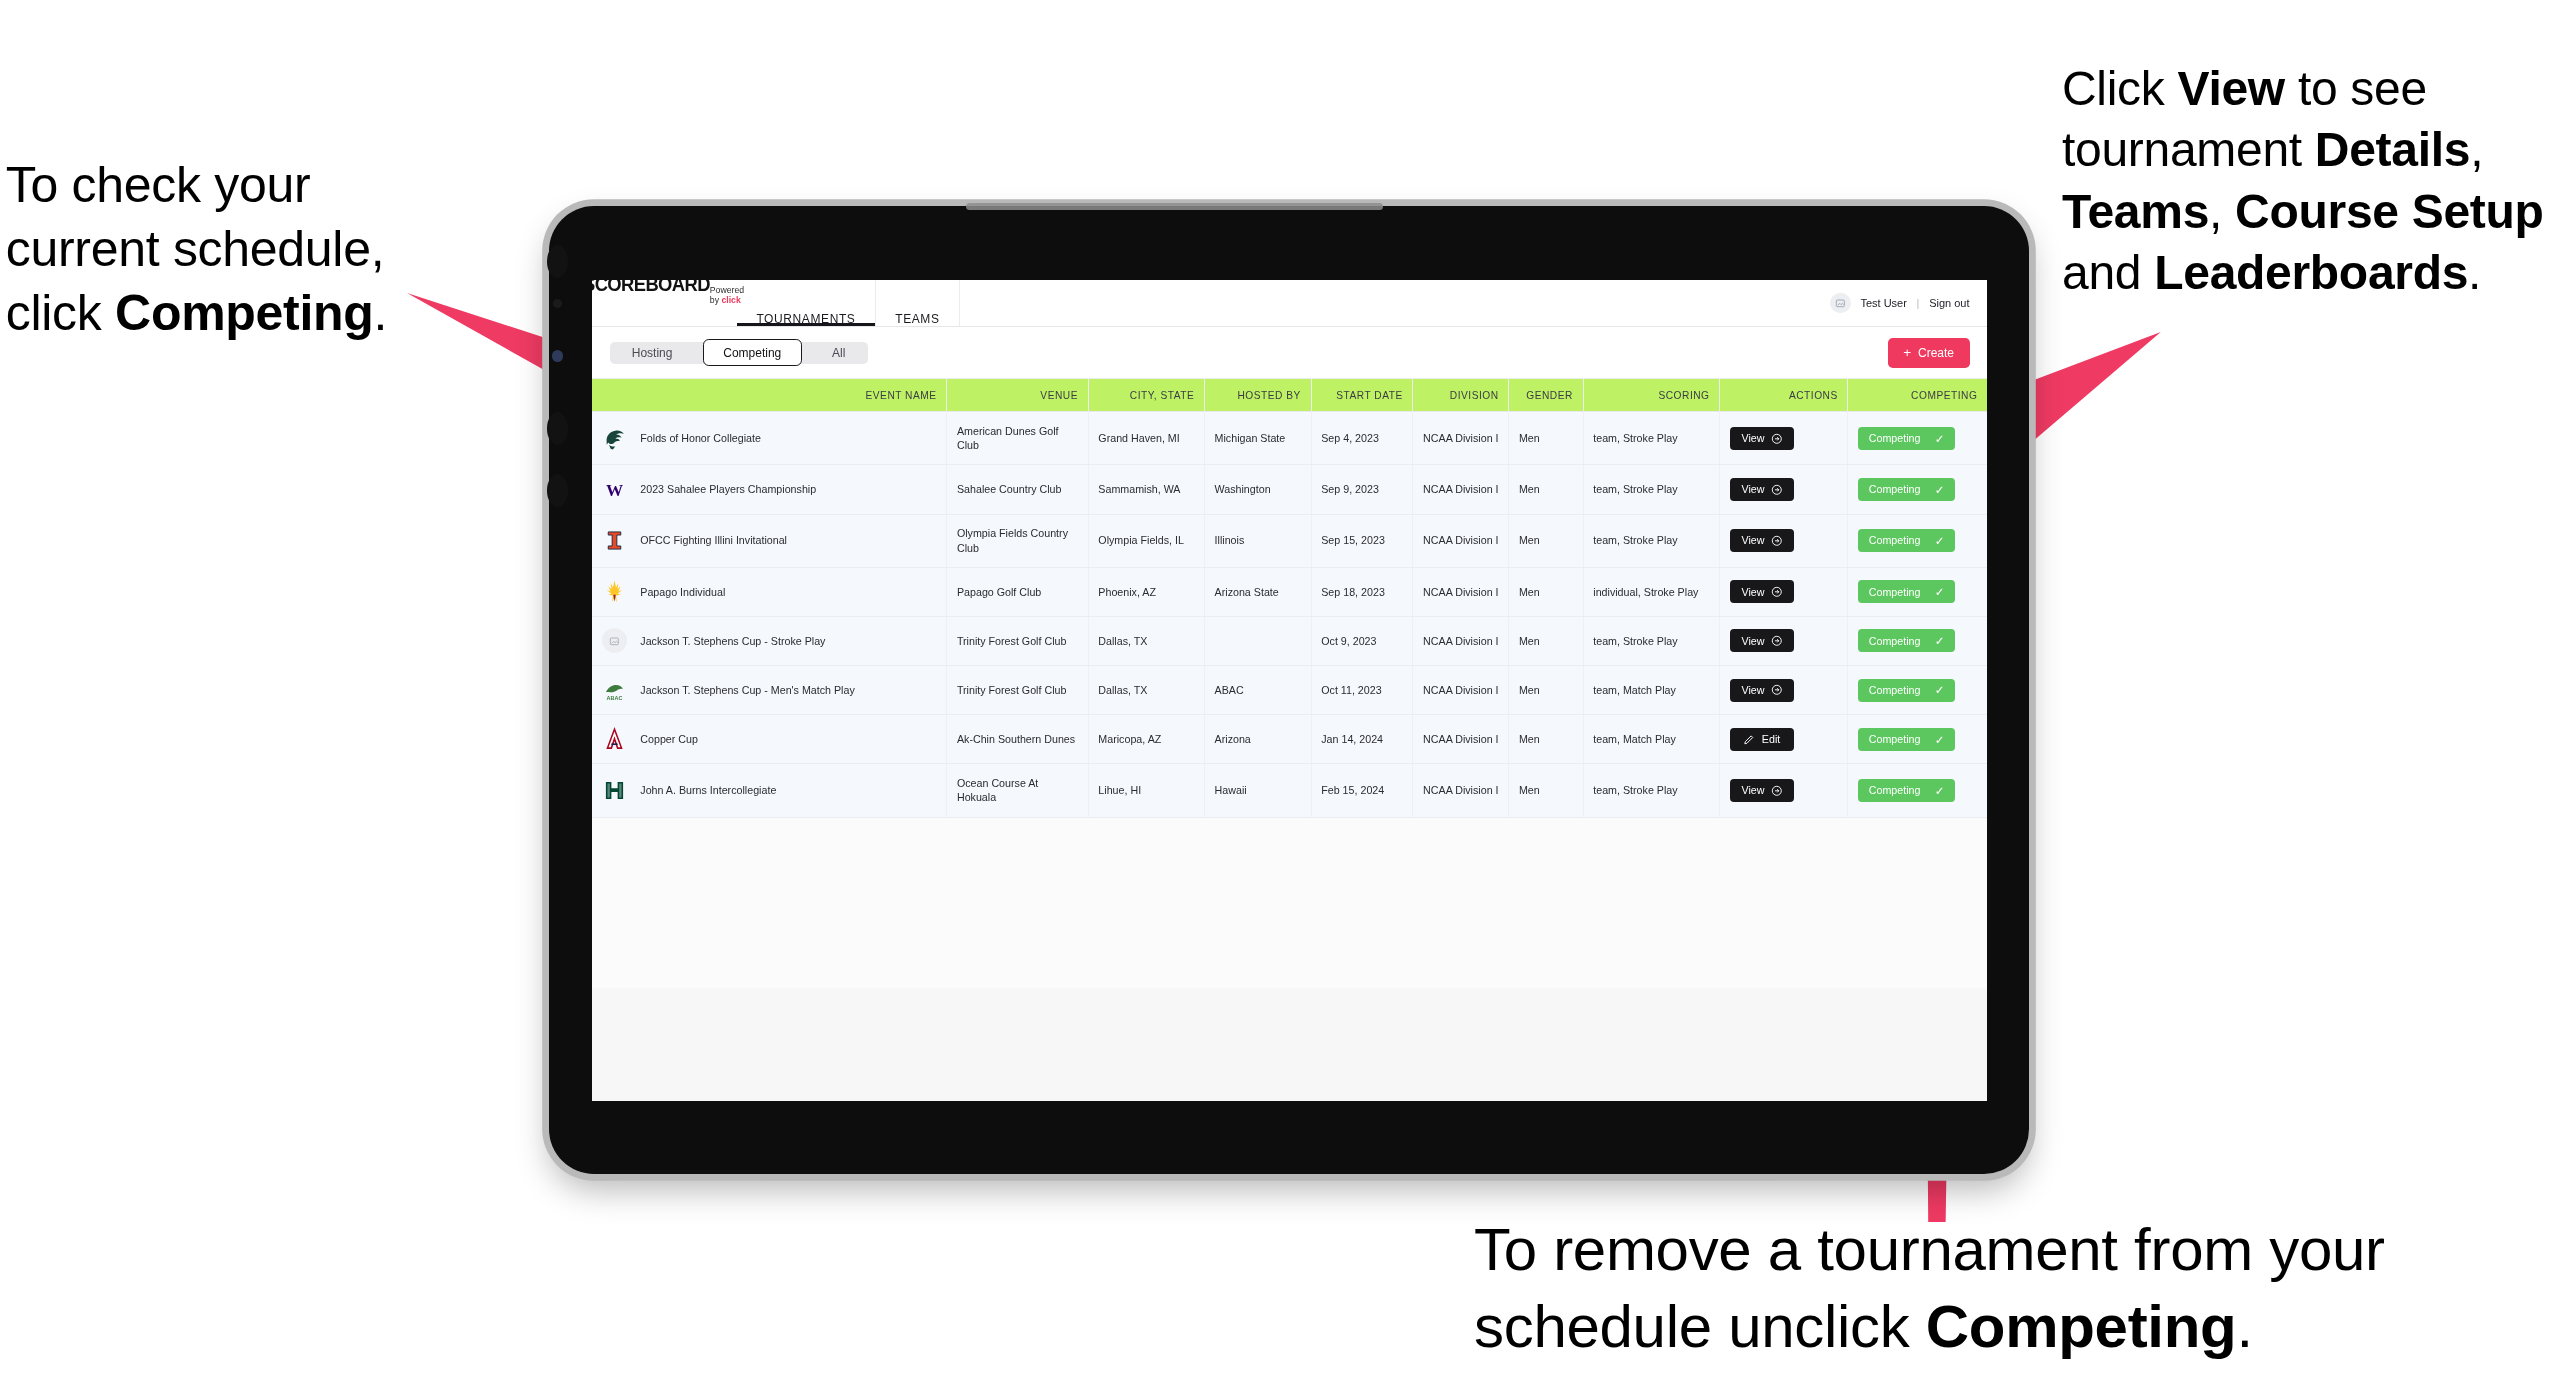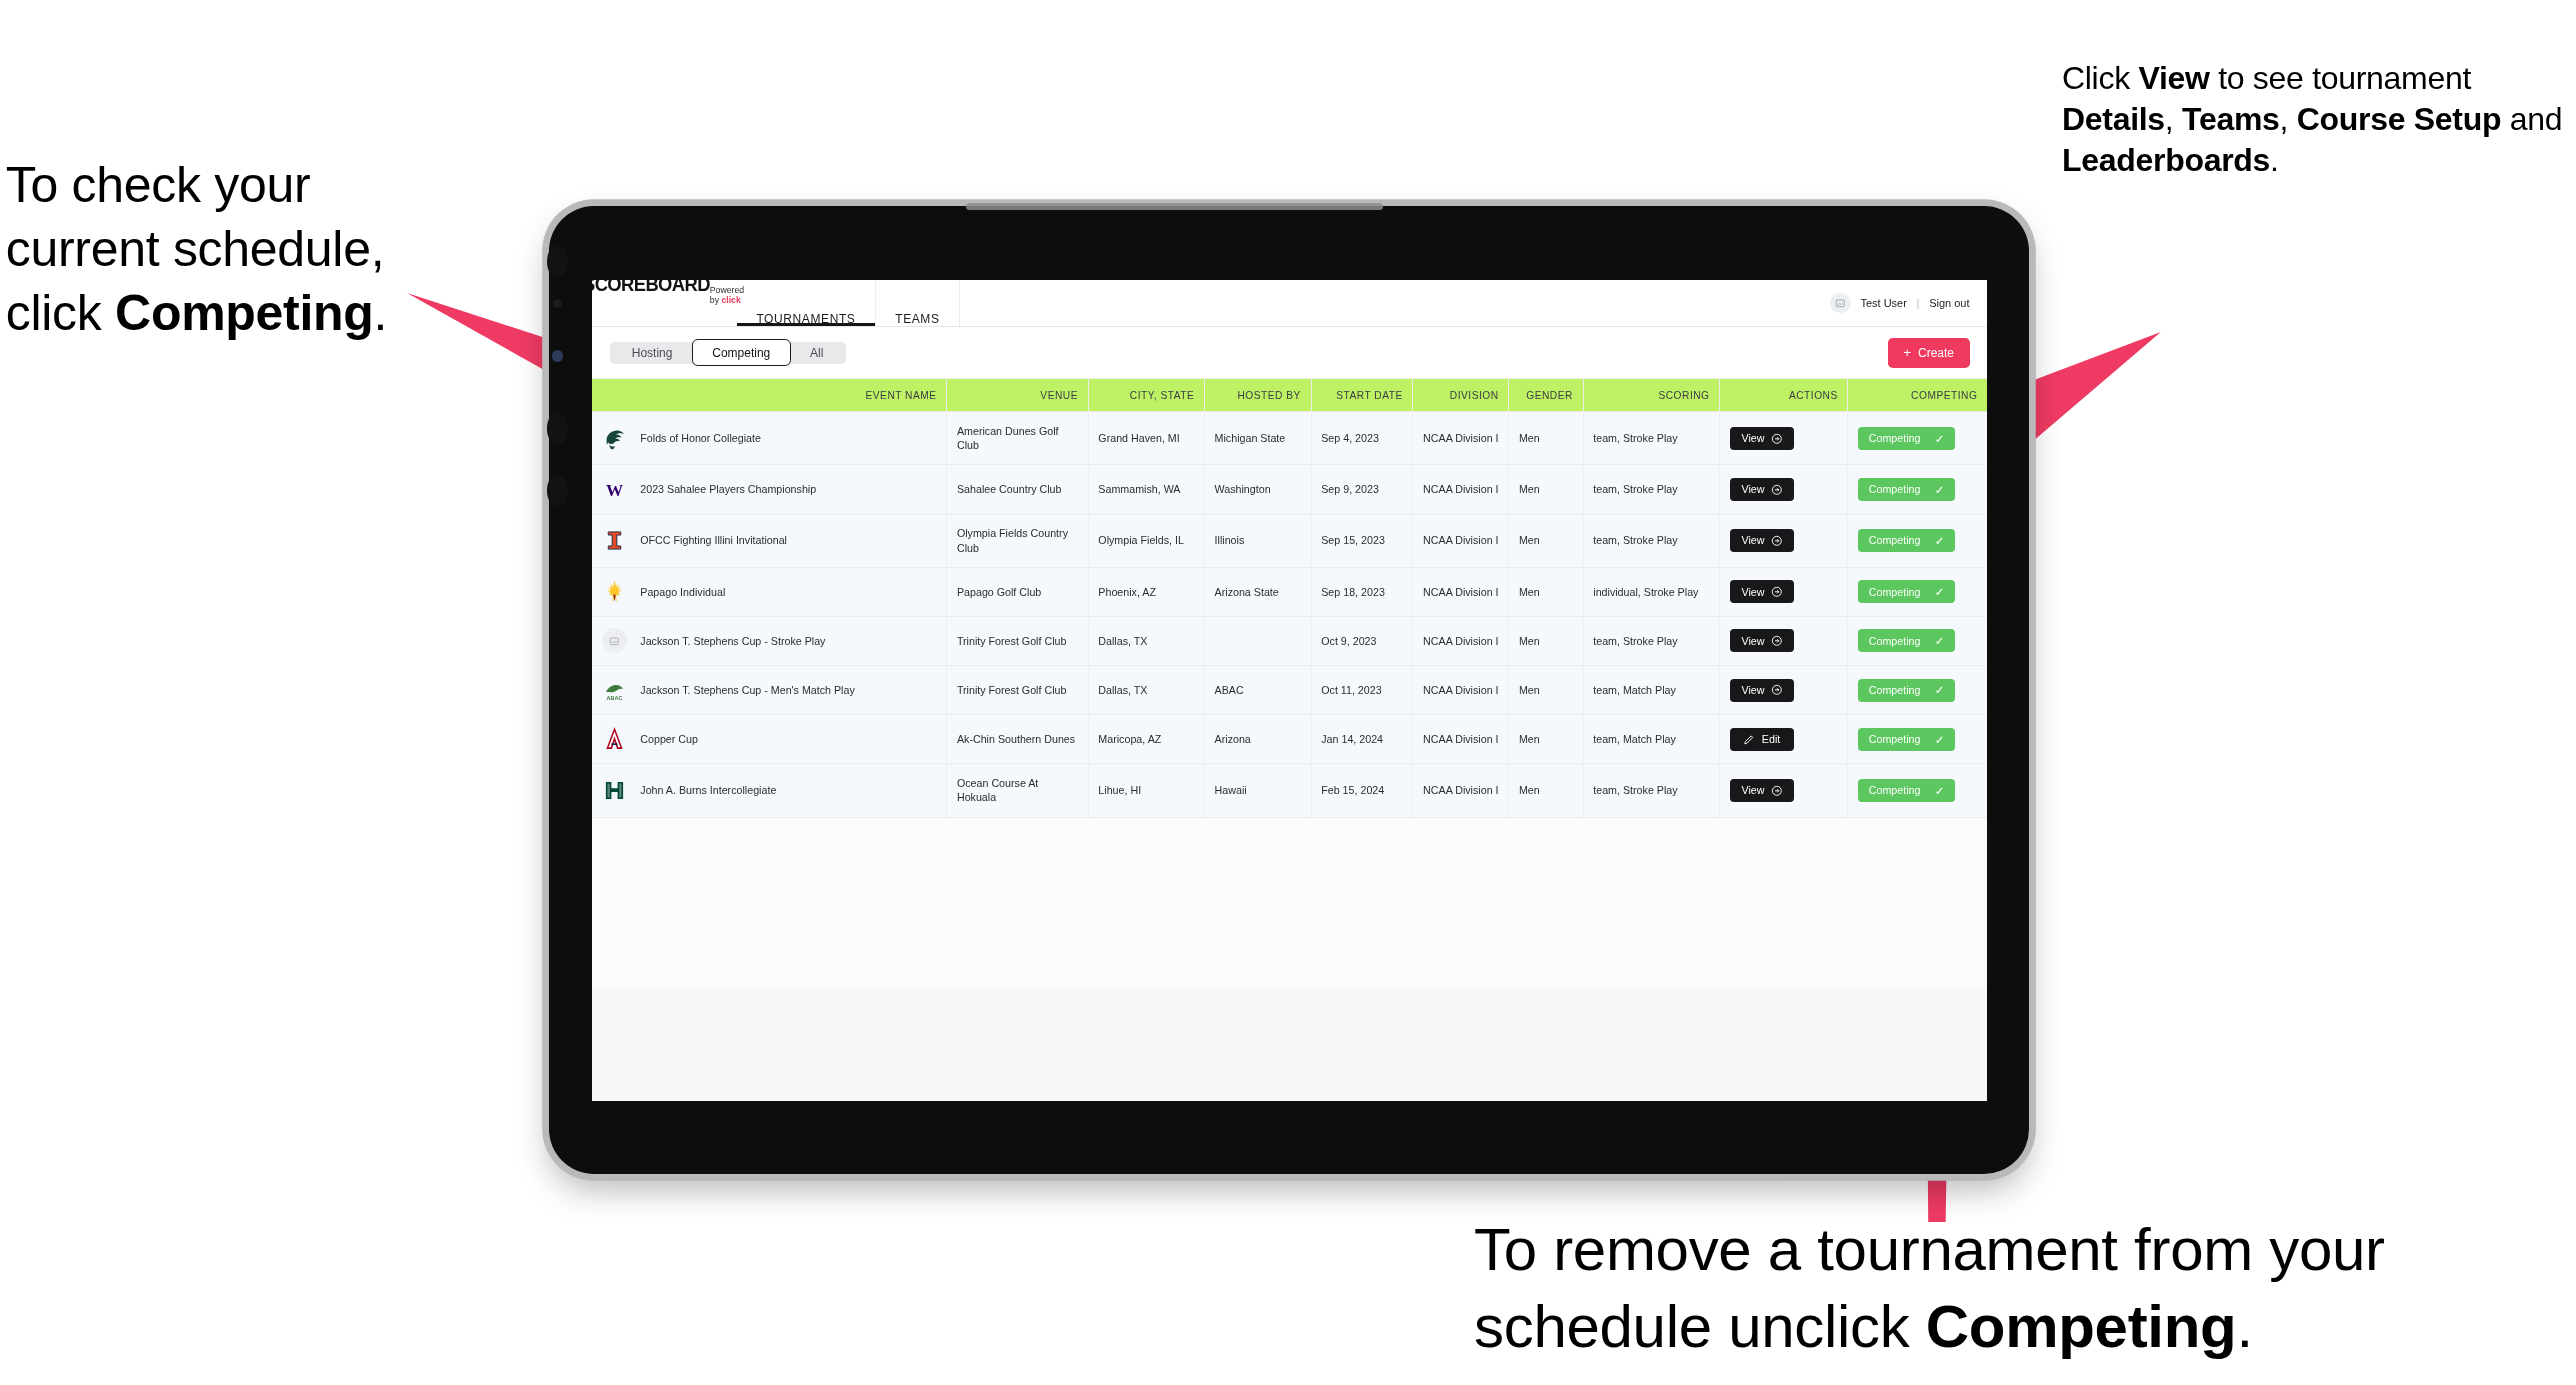--- a/index.html
+++ b/index.html
@@ -15,21 +15,21 @@
   .annot {
     position: absolute;
     color: #000;
     font-family: "Liberation Sans", sans-serif;
     font-weight: 400;
     line-height: 1.28;
     letter-spacing: -0.3px;
   }
   .annot b { font-weight: 700; }
   #annot-left   { left: 5.8px;  top: 153px; width: 456px; font-size: 50px; }
-  #annot-right  { left: 2062px; top: 58px; width: 514px; font-size: 32px; }
+  #annot-right  { left: 2062px; top: 58px; width: 514px; font-size: 48px; }
   #annot-bottom { left: 1474px; top: 1212px; width: 1038px; font-size: 60px; }
 
   
   .arrow { position: absolute; overflow: visible; }
   #arrow-1 { left: 407px; top: 291px; width: 291px; height: 107px; }
   #arrow-2 { left: 1988px; top: 330px; width: 175px; height: 126px; }
   #arrow-3 { left: 1872px; top: 902px; width: 126px; height: 320px; }
 
   
   #tablet {
@@ -92,21 +92,21 @@
   }
   #userzone .sep { color:#b9bcc3; }
   #userzone a { color:#23232a; text-decoration:none; cursor:pointer; }
 
   
   #toolbar {
     height: 52px; background:#fff; display:flex; align-items:center;
     padding: 0 17.5px; border-bottom: 1px solid #ececed;
   }
   #segmented {
-    display:flex; align-items:center; background:#e9e9ec; border-radius:4.8px; padding:2.9px; height:22px;
+    display:flex; align-items:center; background:#e9e9ec; border-radius:4.8px; padding:2.9px; height:22px;gap:11px;
   }
   .seg {
     display:flex; align-items:center; justify-content:center;
     height: 27px; padding: 0 19.4px; font-size:12px; color:#4a4a52; border-radius:3.9px; cursor:pointer;
   }
   .seg.active { background:#fff; color:#121212; border:1.6px solid #1a1a1a; border-radius:5.8px; }
   #toolspacer { flex:1; }
   #create-btn {
     display:flex; align-items:center; gap:6.8px; height:30px; padding: 0 15.5px;
     background:#f0395e; color:#fff; font-size:12px; border-radius:4.8px; cursor:pointer;

